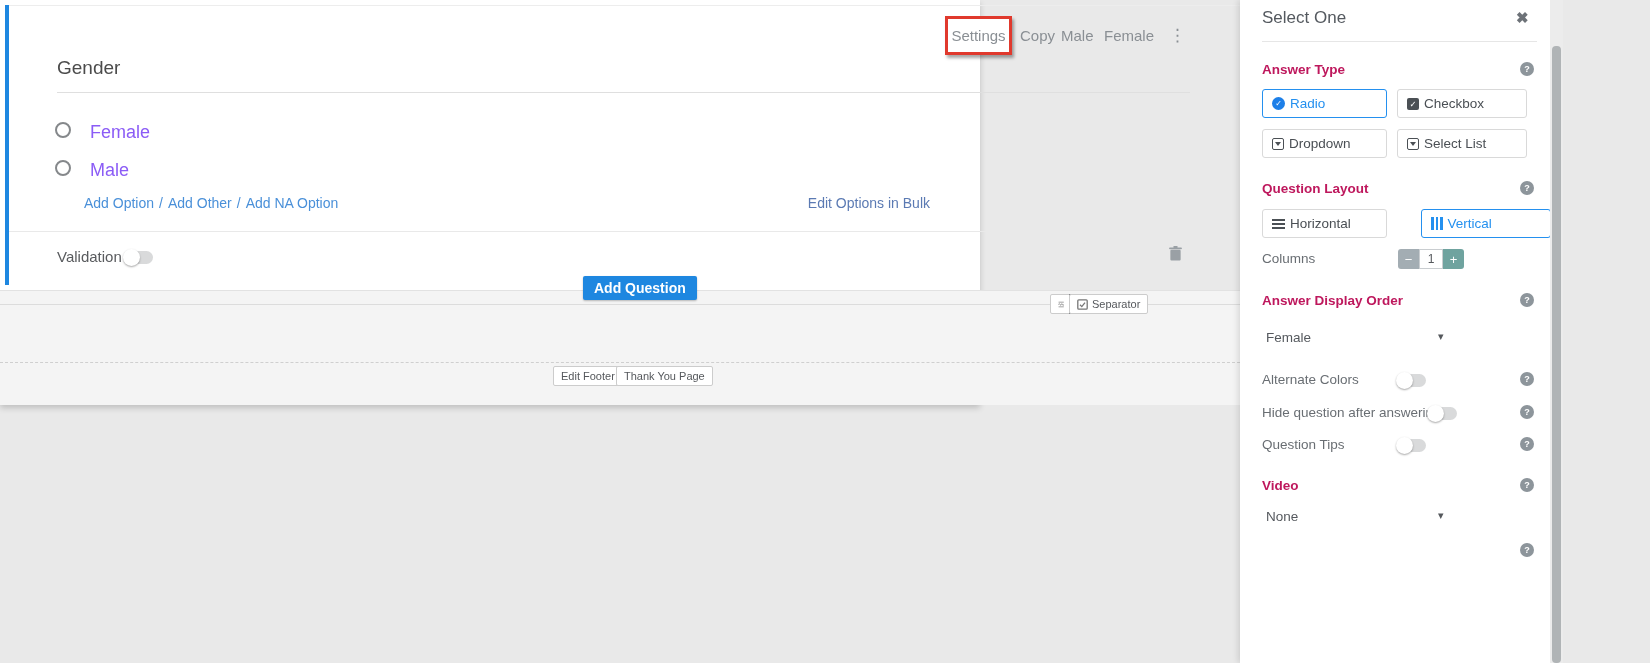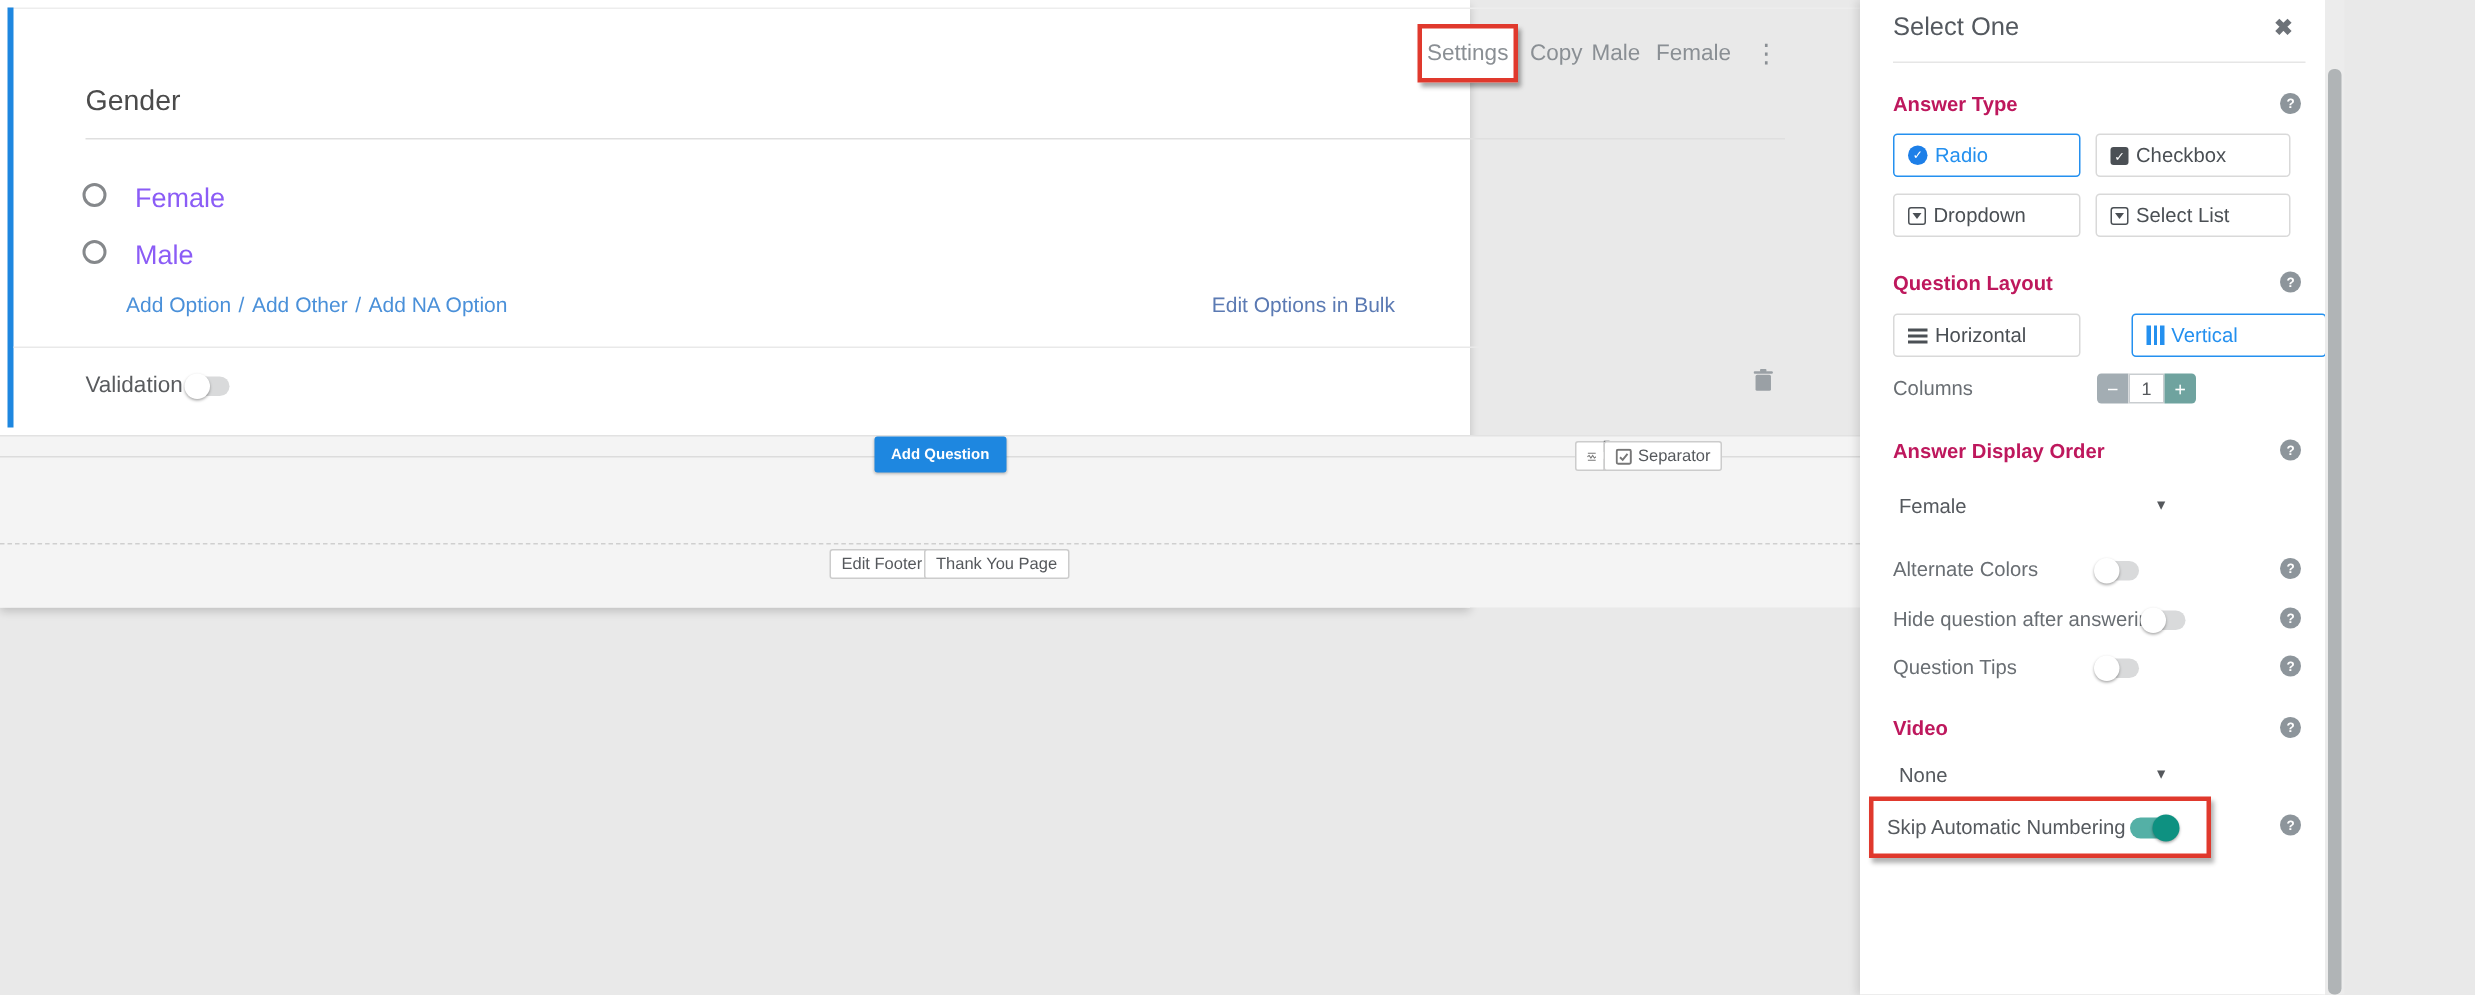--- a/index.html
+++ b/index.html
@@ -38,22 +38,22 @@
   .toggle.on { background:#54b0a6; width:31px; height:14px; }
   .toggle.on .knob { left:auto; right:-2px; top:-2px; width:18px; height:18px; background:#0e9181; }
 
   #trash-btn { left:1169px; top:246px; cursor:pointer; }
 
   #lower-strip { left:0; top:290px; width:1240px; height:115px; background:#f4f4f4;
                  border-top:1px solid #e2e2e2; }
   #mid-line { left:0; top:304px; width:1240px; height:1px; background:#dcdcdc; }
   #dashed-line { left:0; top:362px; width:1240px; border-top:1px dashed #cfcfcf; }
 
-  #add-question-btn { left:583px; top:291px; height:24px; padding:0 11px; background:#1e87e0;
-                      color:#fff; font-size:10px; font-weight:bold; display:flex;
+  #add-question-btn { left:583px; top:276px; height:24px; padding:0 11px; background:#1e87e0;
+                      color:#fff; font-size:14px; font-weight:bold; display:flex;
                       align-items:center; border-radius:2px; cursor:pointer;
                       box-shadow:0 1px 2px rgba(0,0,0,.25); }
   .mini-btn { height:20px; background:#fff; border:1px solid #ccc; border-radius:2px;
               font-size:11px; color:#55585c; display:flex; align-items:center; gap:4px;
               padding:0 7px; cursor:pointer; }
   #page-break-btn { left:1050px; top:294px; }
   #separator-btn { left:1069px; top:294px; }
   #edit-footer-btn { left:553px; top:366px; }
   #thankyou-btn { left:616px; top:366px; }
 
@@ -261,23 +261,17 @@
   <div class="p-abs toggle" style="left:157px; top:439px;">
       <div class="knob"></div>
     </div>
   <span class="p-abs help" style="left:280px; top:437px;">?</span>
 
   <span class="p-abs sec-label" style="left:22px; top:478px;">Video</span>
   <span class="p-abs help" style="left:280px; top:478px;">?</span>
   <span class="p-abs sel-value" style="left:26px; top:509px;">None</span>
   <span class="p-abs caret" style="left:198px; top:509px;">▾</span>
 
-  <div class="p-abs" id="skip-box">
-    <span class="row-label" style="color:#55595e;">Skip Automatic Numbering</span>
-    <div class="toggle on">
-        <div class="knob"></div>
-      </div>
-  </div>
   <span class="p-abs help" style="left:280px; top:543px;">?</span>
 </div>
 
 <div class="abs" id="scroll-track"></div>
 <div class="abs" id="scroll-thumb"></div>
 
 </body></html>

